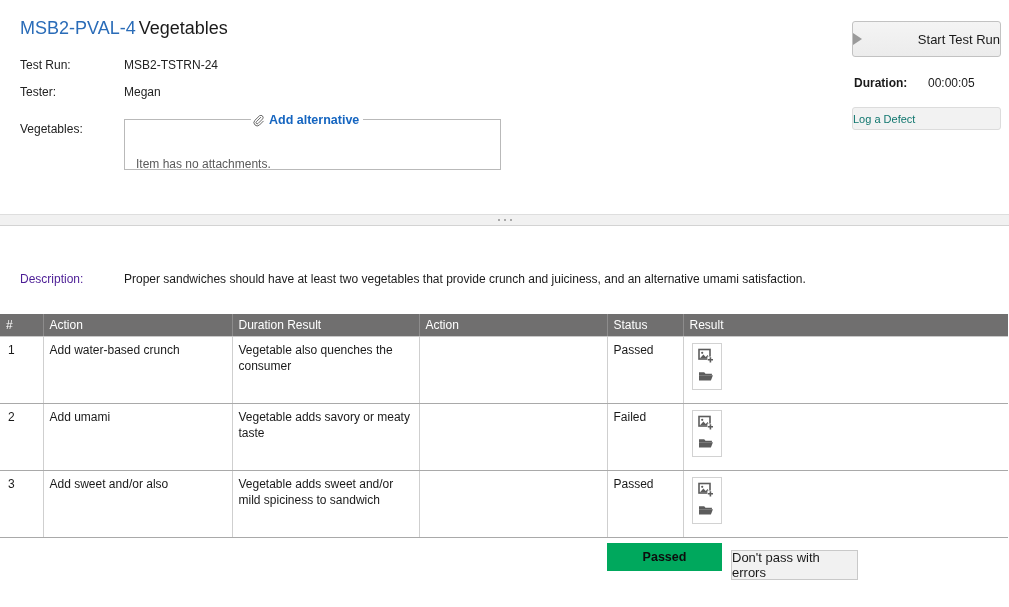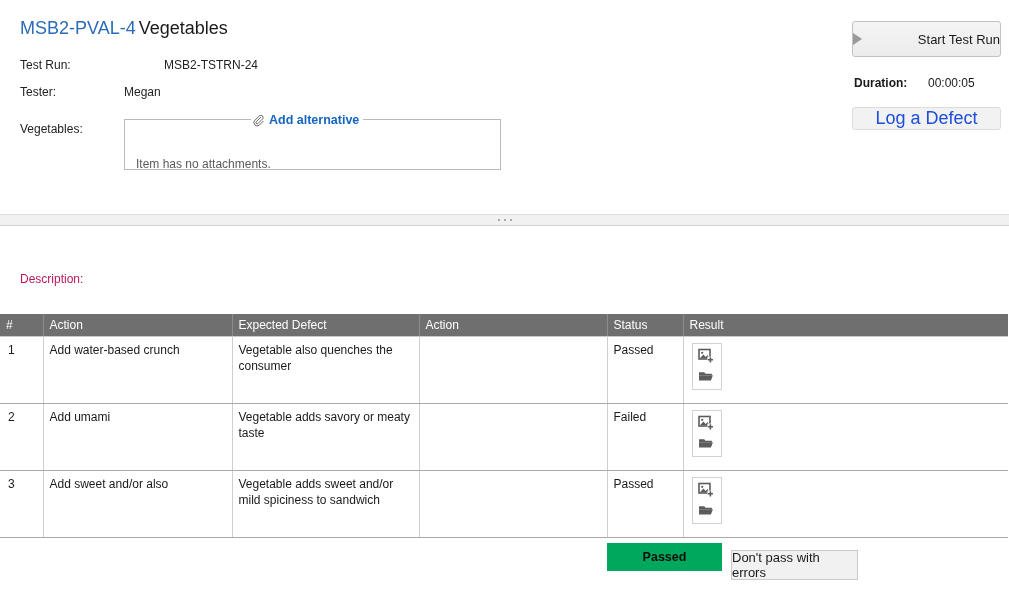--- a/index.html
+++ b/index.html
@@ -48,21 +48,21 @@
     font-size: 12px;
     color: #222;
   }
   .meta-value {
     position: absolute;
     left: 124px;
     font-size: 12px;
     color: #222;
   }
   #lbl-testrun { top: 58px; }
-  #val-testrun { top: 58px; margin-left: 40px; }
+  #val-testrun { top: 58px; }
   #lbl-tester  { top: 85px; }
   #val-tester  { top: 85px; }
   #lbl-attach  { top: 122px; }
 
   
   #attach-box {
     position: absolute;
     left: 124px;
     top: 119px;
     width: 377px;
@@ -153,23 +153,22 @@
     left: 852px;
     top: 107px;
     width: 149px;
     height: 23px;
     background: #f2f2f2;
     border: 1px solid #dcdcdc;
     border-radius: 3px;
     box-sizing: border-box;
     display: flex;
     align-items: center;
-    justify-content: center;
-    font-size: 18px;
-    color: #1d4ed8;
+    font-size: 11px;
+    color: #0f766e;
     cursor: default;
   }
 
   
   #splitter {
     position: absolute;
     left: 0;
     top: 214px;
     width: 1009px;
     height: 12px;
@@ -202,21 +201,21 @@
     width: 1009px;
     height: 381px;
     background: #ffffff;
   }
 
   #desc-label {
     position: absolute;
     left: 20px;
     top: 46px;
     font-size: 12px;
-    color: #be185d;
+    color: #4c1d95;
   }
   #desc-value {
     position: absolute;
     left: 124px;
     top: 46px;
     width: 860px;
     font-size: 12px;
     color: #1a1a1a;
   }
 
@@ -367,35 +366,36 @@
   <div id="splitter-grip">
     <i></i>
       <i></i>
       <i></i>
   </div>
 </div>
 
 <div id="lower-panel">
 
   <div id="desc-label">Description:</div>
+  <div id="desc-value">Proper sandwiches should have at least two vegetables that provide crunch and juiciness, and an alternative umami satisfaction.</div>
 
   <table id="steps-table">
     <colgroup>
       <col class="col-num">
         <col class="col-act">
         <col class="col-exp">
       <col class="col-note">
         <col class="col-stat">
         <col class="col-res">
     </colgroup>
     <thead>
       <tr>
         <th>#</th>
         <th>Action</th>
-        <th>Expected Defect</th>
+        <th>Duration Result</th>
         <th>Action</th>
         <th>Status</th>
         <th>Result</th>
       </tr>
     </thead>
     <tbody>
       <tr class="step-row">
         <td class="cell-num">1</td>
         <td>Add water-based crunch</td>
         <td>Vegetable also quenches the consumer</td>

